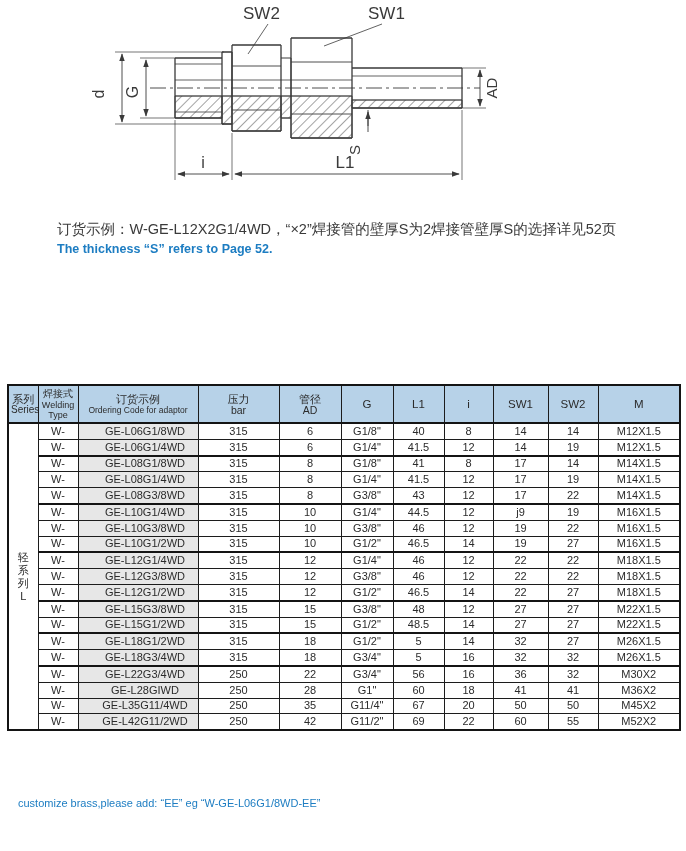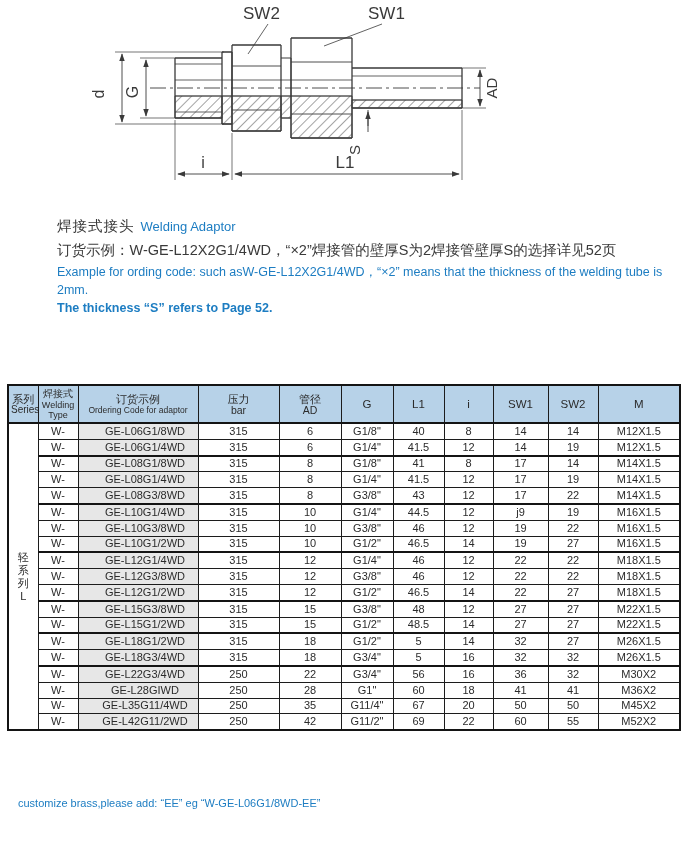--- a/index.html
+++ b/index.html
@@ -130,25 +130,21 @@
       <text x="104" y="94" font-size="16" transform="rotate(-90 104 94)" text-anchor="middle">d</text>
       <text x="138" y="92" font-size="16" transform="rotate(-90 138 92)" text-anchor="middle">G</text>
       <text x="497" y="88" font-size="15" transform="rotate(-90 497 88)" text-anchor="middle">AD</text>
       <text x="360" y="150" font-size="15" transform="rotate(-90 360 150)" text-anchor="middle">S</text>
       <text x="203" y="168" font-size="16" text-anchor="middle">i</text>
       <text x="345" y="168" font-size="17" text-anchor="middle">L1</text>
     </svg>
   </div>
 
   <div class="intro">
-    <div class="row1">
-      <span class="zh-title">焊接式接头</span><span class="en-title">Welding Adaptor</span>
-    </div>
     <div class="row2">订货示例：W-GE-L12X2G1/4WD，“×2”焊接管的壁厚S为2焊接管壁厚S的选择详见52页</div>
-    <div class="row3">Example for ording code: such asW-GE-L12X2G1/4WD，“×2” means that the thickness of the welding tube is 2mm.</div>
     <div class="row3" style="margin-top:0;font-weight:bold;">The thickness “S” refers to Page 52.</div>
   </div>
 
   <div class="tbl-wrap">
     <table class="data-table">
       <colgroup>
         <col style="width:30px">
           <col style="width:40px">
           <col style="width:120px">
         <col style="width:81px">

